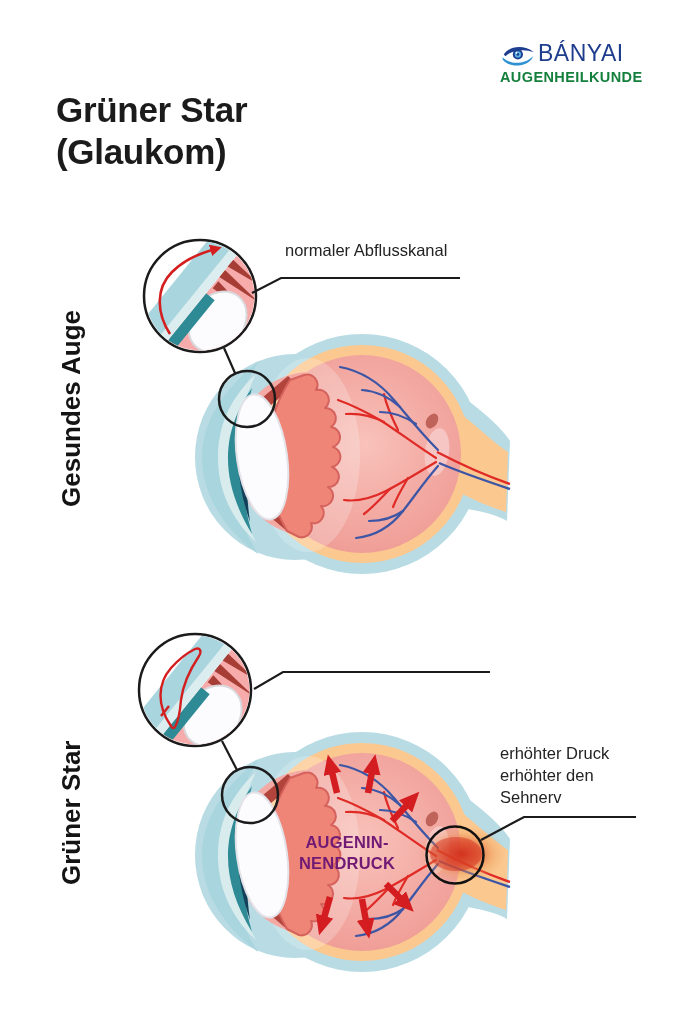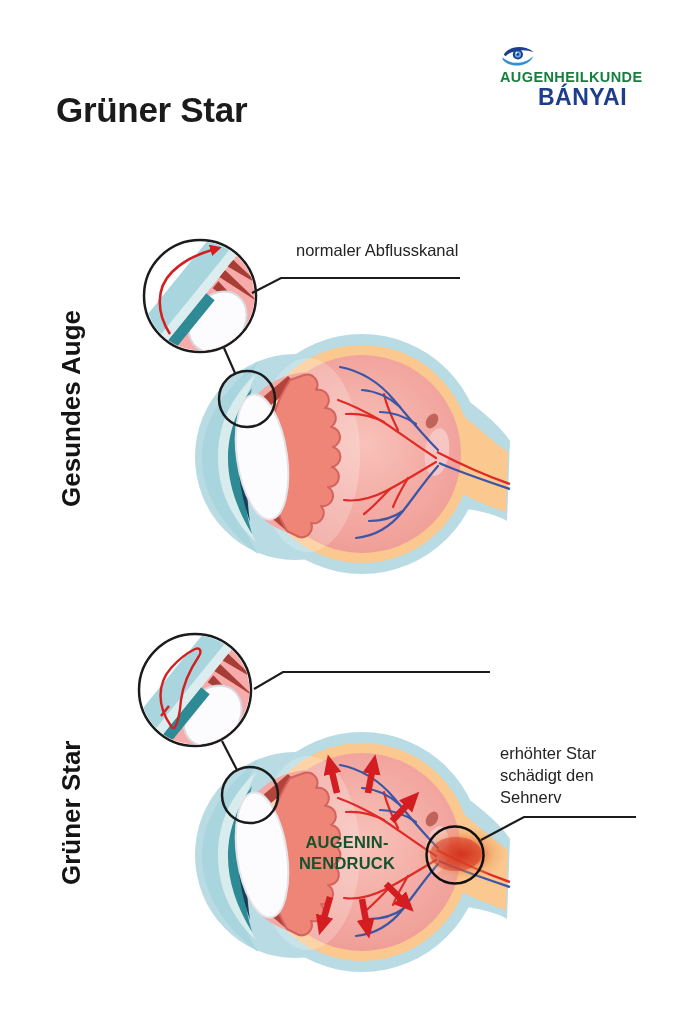--- a/index.html
+++ b/index.html
@@ -12,44 +12,44 @@
   svg.diagram{position:absolute;left:0;top:0;z-index:1;}
   .txt{position:absolute;z-index:2;}
 
   .page-title{
     left:56px;top:66px;font-size:35px;font-weight:800;line-height:1.2;
     color:#1b1b1b;letter-spacing:-0.3px;
   }
   .logo{left:498px;top:40px;width:145px;height:50px;}
   .logo-icon{position:absolute;left:4px;top:2px;}
   .logo-name{
-    position:absolute;left:40px;top:0px;font-size:23px;font-weight:700;
-    letter-spacing:.5px;color:#1e3d8d;white-space:nowrap;margin-top:44px;
+    position:absolute;left:40px;top:0px;font-size:23px;font-weight:400;
+    letter-spacing:.5px;color:#1e3d8d;white-space:nowrap;
   }
   .logo-sub{
     position:absolute;left:2px;top:29px;font-size:14.5px;font-weight:700;
     letter-spacing:.4px;color:#15803d;white-space:nowrap;
   }
   .vlabel{
     left:56px;width:38px;
     writing-mode:vertical-rl;transform:rotate(180deg);
     font-size:26px;font-weight:800;color:#141414;text-align:center;
     white-space:nowrap;
   }
   .vlabel.healthy{top:300px;height:218px;}
   .vlabel.glaucoma{top:722px;height:182px;}
   .ann{
     font-size:16.5px;color:#232323;line-height:1.32;font-weight:400;
   }
-  .ann-normal{left:296px;top:240px;width:210px;}
+  .ann-normal{left:285px;top:240px;width:210px;}
   .ann-blocked{left:287px;top:616px;width:230px;}
   .ann-pressure{left:500px;top:743px;width:152px;}
   .inner-label{
     left:292px;top:832px;width:110px;text-align:center;
-    font-size:16.5px;font-weight:800;color:#14532d;line-height:1.28;
+    font-size:16.5px;font-weight:800;color:#701a75;line-height:1.28;
     letter-spacing:.2px;
   }
 </style>
 </head>
 <body>
 
 <div class="canvas">
 
 <svg class="diagram" width="683" height="1024" viewBox="0 0 683 1024" xmlns="http://www.w3.org/2000/svg" xmlns:xlink="http://www.w3.org/1999/xlink">
   <defs>
@@ -175,35 +175,36 @@
 
     <ellipse cx="462" cy="854" rx="44" ry="28" fill="url(#glowG)"></ellipse>
     <ellipse cx="456" cy="854" rx="26" ry="17" fill="#d3331f" opacity="0.5"></ellipse>
     <circle cx="455" cy="855" r="28.5" fill="none" stroke="#111111" stroke-width="2.5"></circle>
     <path d="M636,817 L524,817 L481,840" fill="none" stroke="#1b1b1b" stroke-width="2.2"></path>
   </g>
 </svg>
 
 <h1 class="txt page-title">
   <span>Grüner Star</span><br>
+  <span>(Glaukom)</span>
 </h1>
 
 <div class="txt logo">
   <svg class="logo-icon" width="34" height="26" viewBox="0 0 60 46">
     <path d="M3,22 C14,6 40,5 56,18 C42,12 18,13 6,25 Z" fill="#1e3f90"></path>
     <path d="M1,27 C14,40 38,41 55,25 C48,44 14,48 1,31 Z" fill="#2e91d2"></path>
     <circle cx="28" cy="22" r="9" fill="#1e3f90"></circle>
     <circle cx="28" cy="22" r="5.5" fill="#5db4e4"></circle>
     <circle cx="28" cy="22" r="2.4" fill="#1e3f90"></circle>
     <circle cx="25.5" cy="19" r="1.6" fill="#ffffff"></circle>
   </svg>
   <div class="logo-name">BÁNYAI</div>
   <div class="logo-sub">AUGENHEILKUNDE</div>
 </div>
 
 <div class="txt vlabel healthy">Gesundes Auge</div>
 <div class="txt vlabel glaucoma">Grüner Star</div>
 
 <div class="txt ann ann-normal">normaler Abflusskanal</div>
-<div class="txt ann ann-pressure">erhöhter Star schädigt den Sehnerv</div>
+<div class="txt ann ann-pressure">erhöhter Druck erhöhter den Sehnerv</div>
 <div class="txt inner-label">AUGENIN-NENDRUCK</div>
 
 </div>
 
 </body></html>

